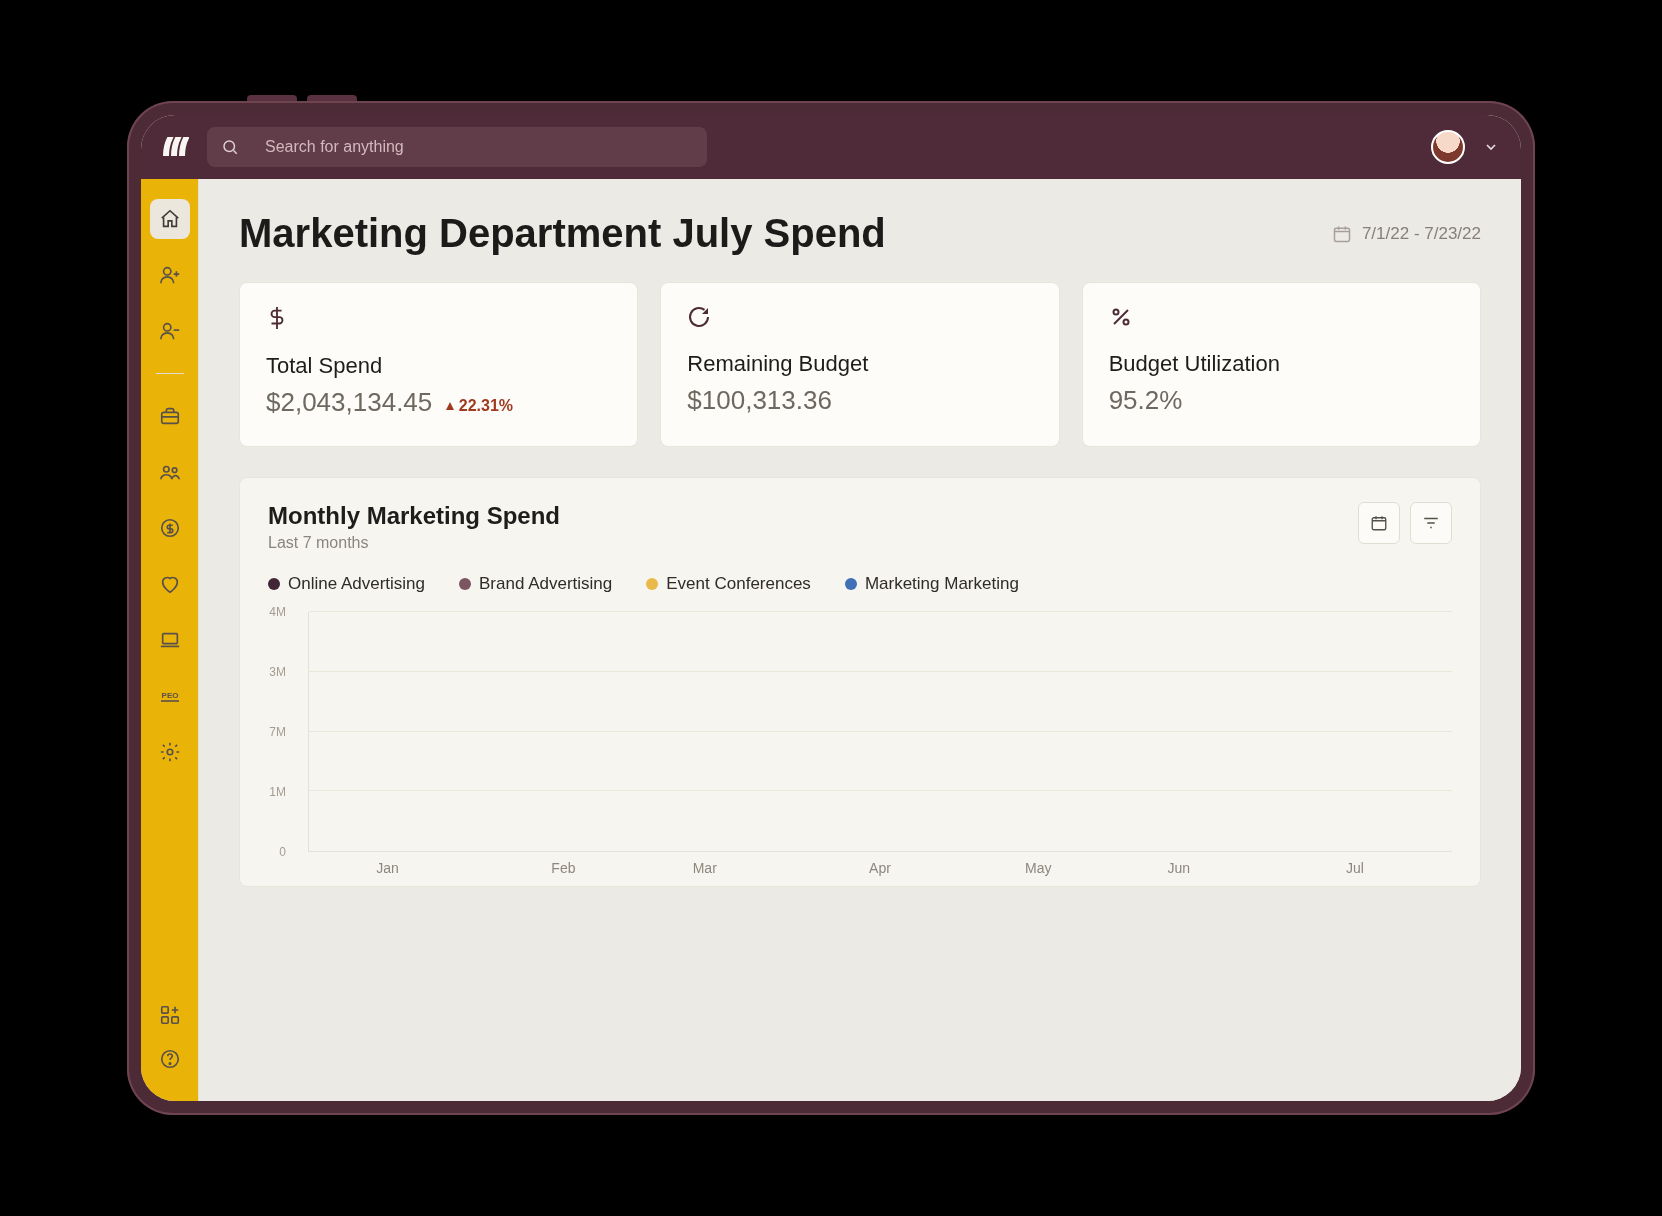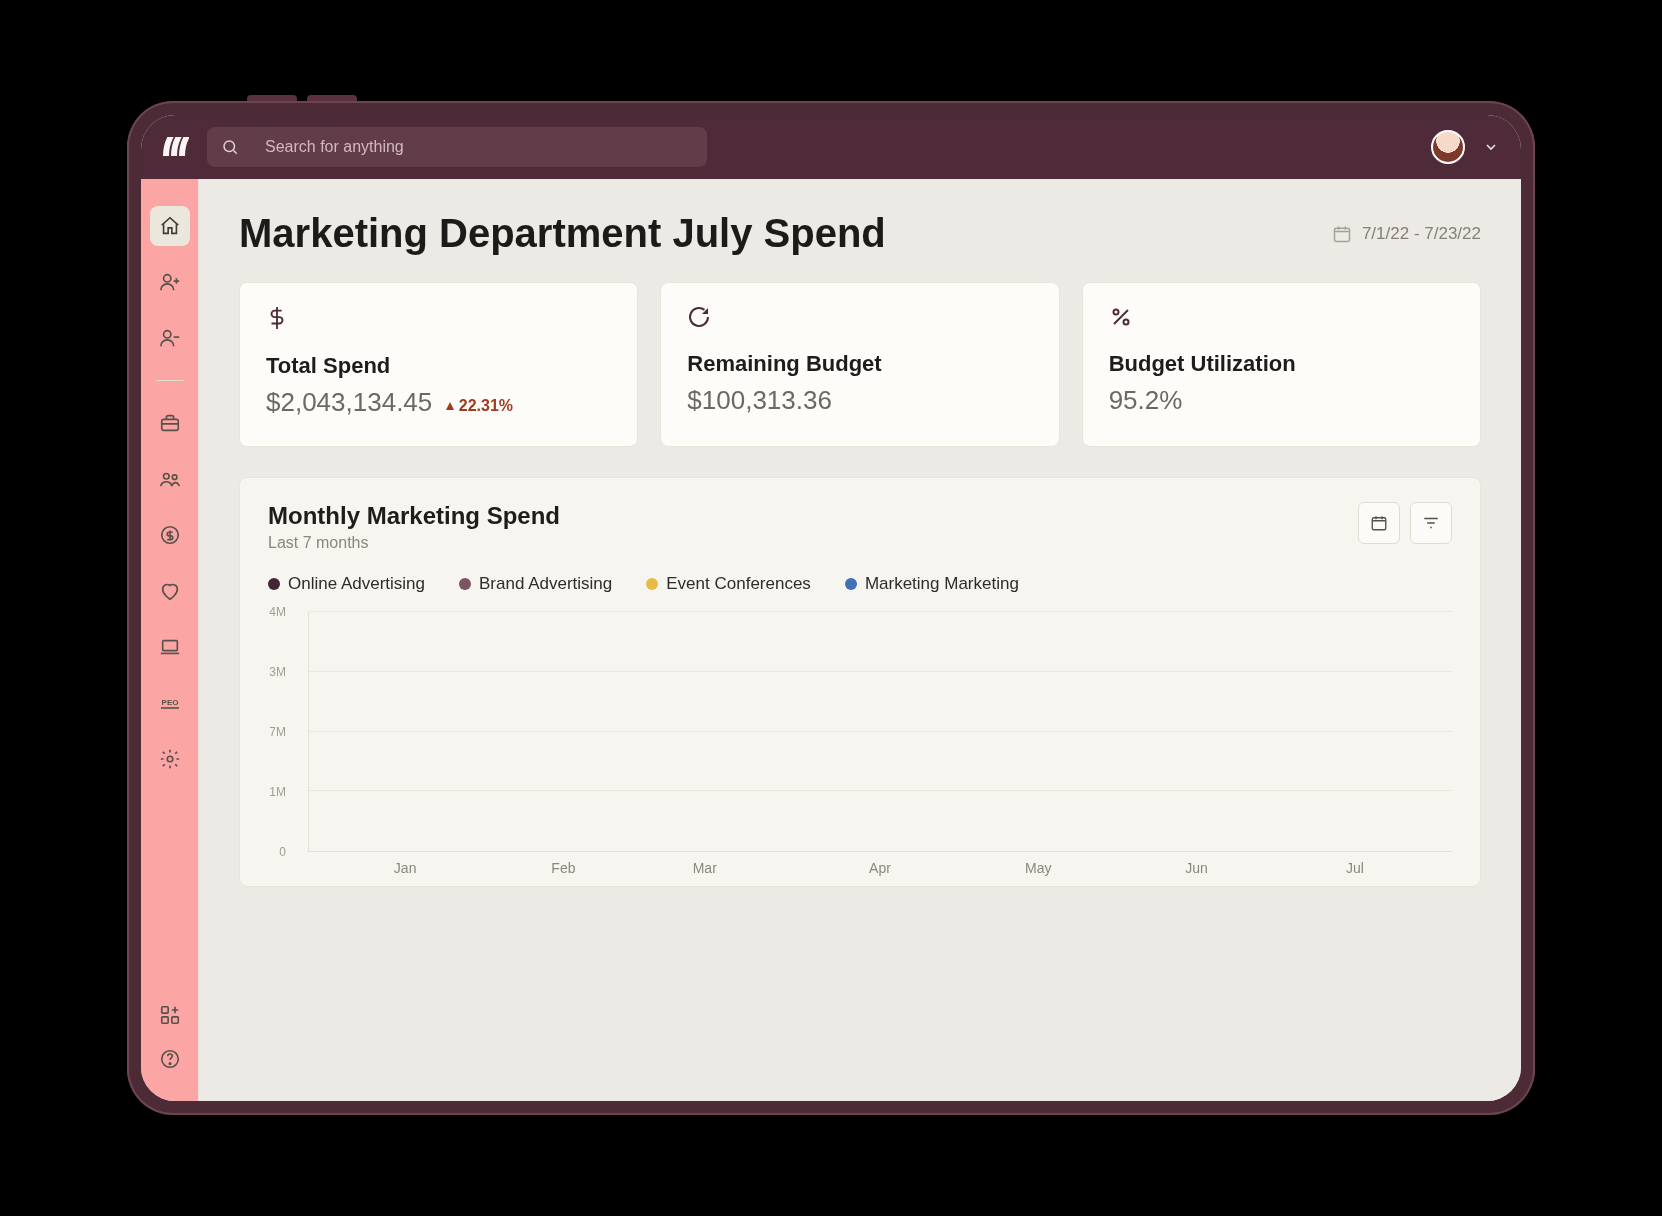--- a/index.html
+++ b/index.html
@@ -83,26 +83,26 @@
     border:2px solid #fff;
   }
   .chevron { color:#e6dadd; }
 
   
   .body { flex:1; display:flex; overflow:hidden; }
 
   
   .sidebar {
     width:58px;
-    background:#fca5a5;
+    background:#eab308;
     border-right:1px solid #e4e0d7;
     display:flex;
     flex-direction:column;
     align-items:center;
-    padding-top:27px;
+    padding-top:20px;
     gap:16px;
   }
   .nav-icon {
     width:40px; height:40px;
     display:flex;
     align-items:center;
     justify-content:center;
     border-radius:8px;
     color:#58514b;
     cursor:pointer;
@@ -131,21 +131,21 @@
     gap:22px;
     margin-bottom:30px;
   }
   .stat-card {
     background:#fdfcf9;
     border:1px solid #e9e5db;
     border-radius:8px;
     padding:22px 26px 28px 26px;
   }
   .stat-card .icon { color:#4c2a36; margin-bottom:22px; }
-  .stat-label { font-size:22px; font-weight:700; color:#1e1d1b; margin-bottom:8px;}
+  .stat-label { font-size:22px; font-weight:400; color:#1e1d1b; margin-bottom:8px;}
   .stat-value { font-size:26px; color:#6e6860; }
   .delta { font-size:16px; color:#9e3a1f; font-weight:700; display:inline-flex; align-items:center; gap:4px; margin-left:8px;}
   .delta svg { width:10px; height:10px; }
 
   
   .chart-card {
     background:#f7f5ef;
     border:1px solid #e9e5db;
     border-radius:8px;
     padding:24px 28px 10px 28px;
@@ -473,26 +473,26 @@
                     <div class="segment" style="height: 17.5%; background: rgb(65, 39, 54);"></div>
                   </div>
                 </div>
             <div class="gridline" style="bottom: 25%;"></div>
                 <div class="gridline" style="bottom: 50%;"></div>
                 <div class="gridline" style="bottom: 75%;"></div>
                 <div class="gridline" style="bottom: 100%;"></div>
               </div>
           </div>
           <div class="x-axis" id="x-axis">
-              <div style="width: 58px; text-align: center;">Jan</div>
+              <div style="width: 58px; text-align: left;">Jan</div>
               <div style="width: 58px; text-align: center;">Feb</div>
               <div style="width: 58px; ">Mar</div>
               <div style="width: 58px; text-align: center;">Apr</div>
               <div style="width: 58px; text-align: center;">May</div>
-              <div style="width: 58px; text-align: center;">Jun</div>
+              <div style="width: 58px; ">Jun</div>
               <div style="width: 58px; text-align: center;">Jul</div>
             </div>
         </div>
 
       </div>
     </div>
   </div>
 </div>
 
 </body></html>

